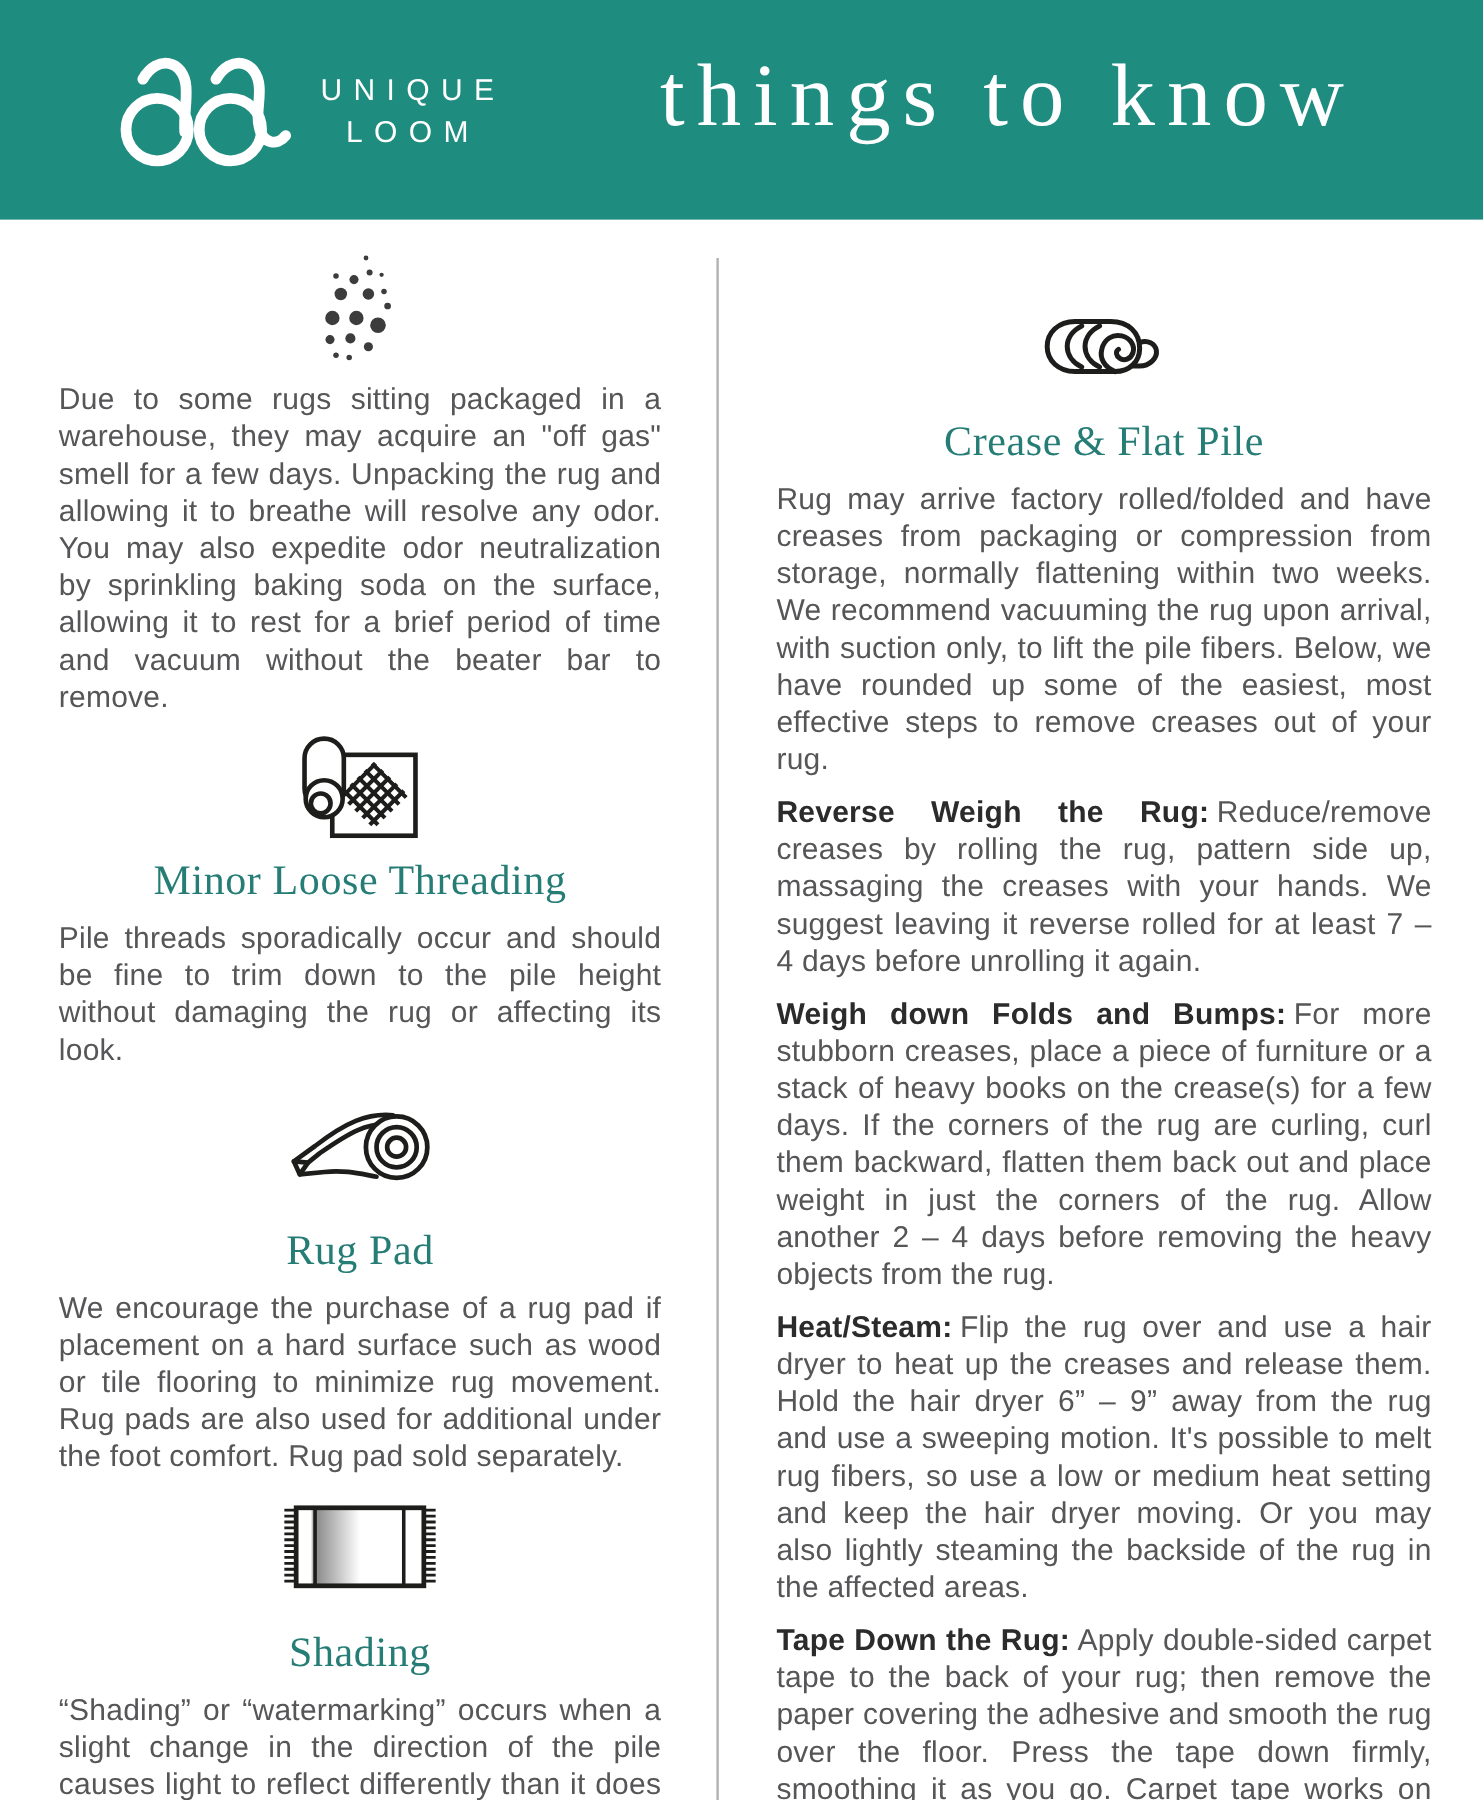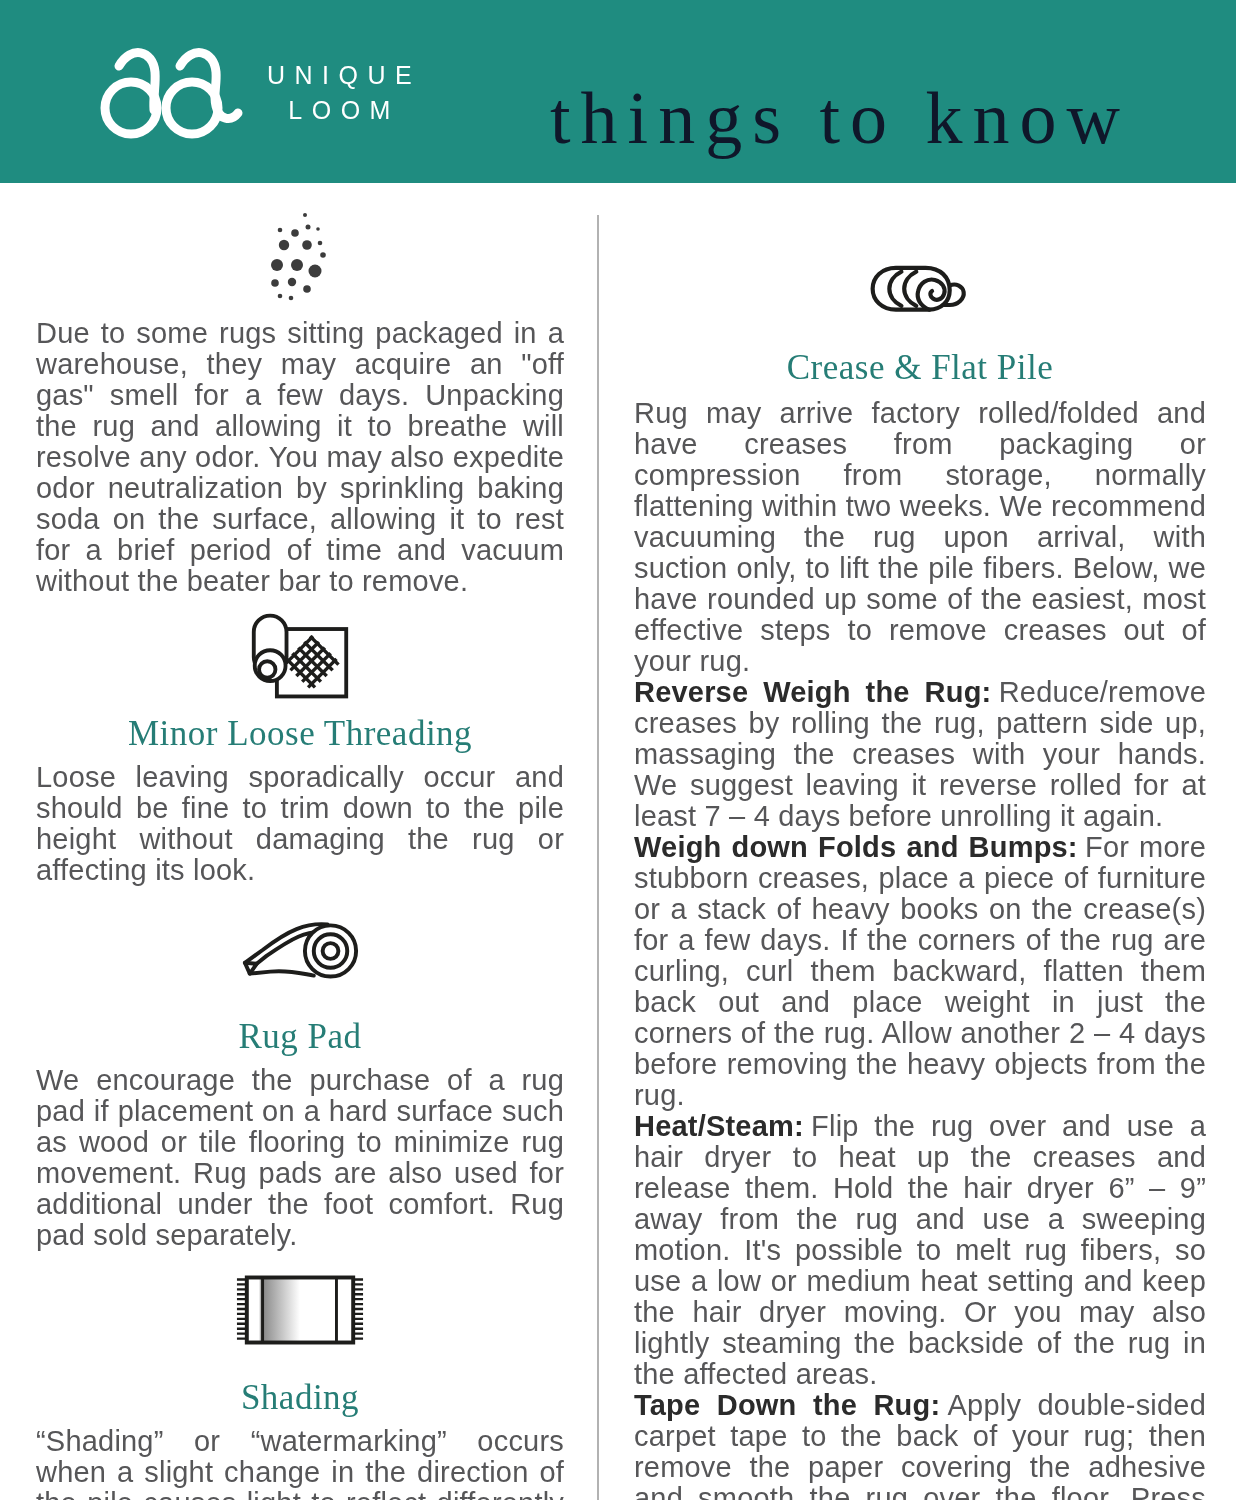--- a/index.html
+++ b/index.html
@@ -13,40 +13,40 @@
     background:#1f8c80;
   }
   .brand{ position:absolute; left:95px; top:40px; display:flex; align-items:center; }
   .brand svg{ display:block; }
   .brand-text{
     margin-left:22px; color:#ffffff; text-align:center;
     font-size:25px; letter-spacing:0.38em; line-height:35px; font-weight:400;
   }
   .page-title{
     position:absolute; left:500px; top:38px; width:680px; text-align:center;
-    color:#0f172a; font-family:"Liberation Serif", serif;
-    font-size:74px; letter-spacing:10px; font-weight:400; white-space:nowrap;margin-top:38px;
+    color:#ffffff; font-family:"Liberation Serif", serif;
+    font-size:74px; letter-spacing:10px; font-weight:400; white-space:nowrap;
   }
   
   .divider{
     position:absolute; left:597px; top:215px; width:2px; height:1285px;
     background:#b2b2b2;
   }
   .col{ position:absolute; top:183px; }
   .col-left{ left:36px;  width:528px; padding-top:27px; }
   .col-right{ left:634px; width:572px; padding-top:80px; }
   .icon-row{ display:flex; justify-content:center; }
   h2{
     margin:0; text-align:center; font-family:"Liberation Serif", serif;
     font-weight:400; font-size:35px; line-height:41px; color:#267d76;
     letter-spacing:0.5px;
   }
   p.body{
-    margin:0; text-align:justify; color:#565658;
-    font-size:29px; line-height:31px; letter-spacing:0.2px;
+    margin:13px; text-align:justify; color:#565658;
+    font-size:25px; line-height:31px; letter-spacing:0.2px;
   }
   p.body strong{ color:#2b2b2b; font-weight:700; padding-right:0.25em; }
   
   .s-odor .icon-row{ margin-bottom:16px; }
   .s-odor h2{ margin-bottom:10px; }
   .s-thread .icon-row{ margin-top:14px; margin-bottom:12px; }
   .s-thread h2{ margin-bottom:8px; }
   .s-pad .icon-row{ margin-top:28px; margin-bottom:30px; }
   .s-pad h2{ margin-bottom:8px; }
   .s-shade .icon-row{ margin-top:22px; margin-bottom:30px; }
@@ -123,21 +123,21 @@
               <path d="M36 21 L96 81 M48 21 L96 69 M60 21 L96 57 M36 33 L86 83 M36 45 L74 83 M36 57 L62 83"></path>
               <path d="M96 21 L36 81 M84 21 L36 69 M72 21 L36 57 M96 33 L46 83 M96 45 L58 83 M96 57 L70 83"></path>
             </g>
             <rect x="6" y="4" width="34" height="60" rx="17" fill="#ffffff"></rect>
             <circle cx="23" cy="56" r="16" fill="#ffffff"></circle>
             <circle cx="20" cy="60" r="8.5" fill="#ffffff"></circle>
           </g>
         </svg>
       </div>
       <h2>Minor Loose Threading</h2>
-      <p class="body">Loose leaving sporadically occur and should be fine to trim down to the pile height without damaging the rug or affecting its look.</p>
+      <p class="body">Pile threads sporadically occur and should be fine to trim down to the pile height without damaging the rug or affecting its look.</p>
     </div>
 
     <div class="s-pad">
       <div class="icon-row">
         <svg width="126" height="72" viewBox="0 0 128 72">
           <g fill="none" stroke="#1d1d1b" stroke-width="4" stroke-linecap="round" stroke-linejoin="round">
             <path d="M92 10 C70 8 52 16 26 36 L8 49 L13 60 L34 58 C52 56 66 60 78 62"></path>
             <path d="M90 18 C70 16 56 24 30 42 L20 50"></path>
             <path d="M8 49 L20 50 L13 60"></path>
             <circle cx="95" cy="37" r="26" fill="#ffffff"></circle>

